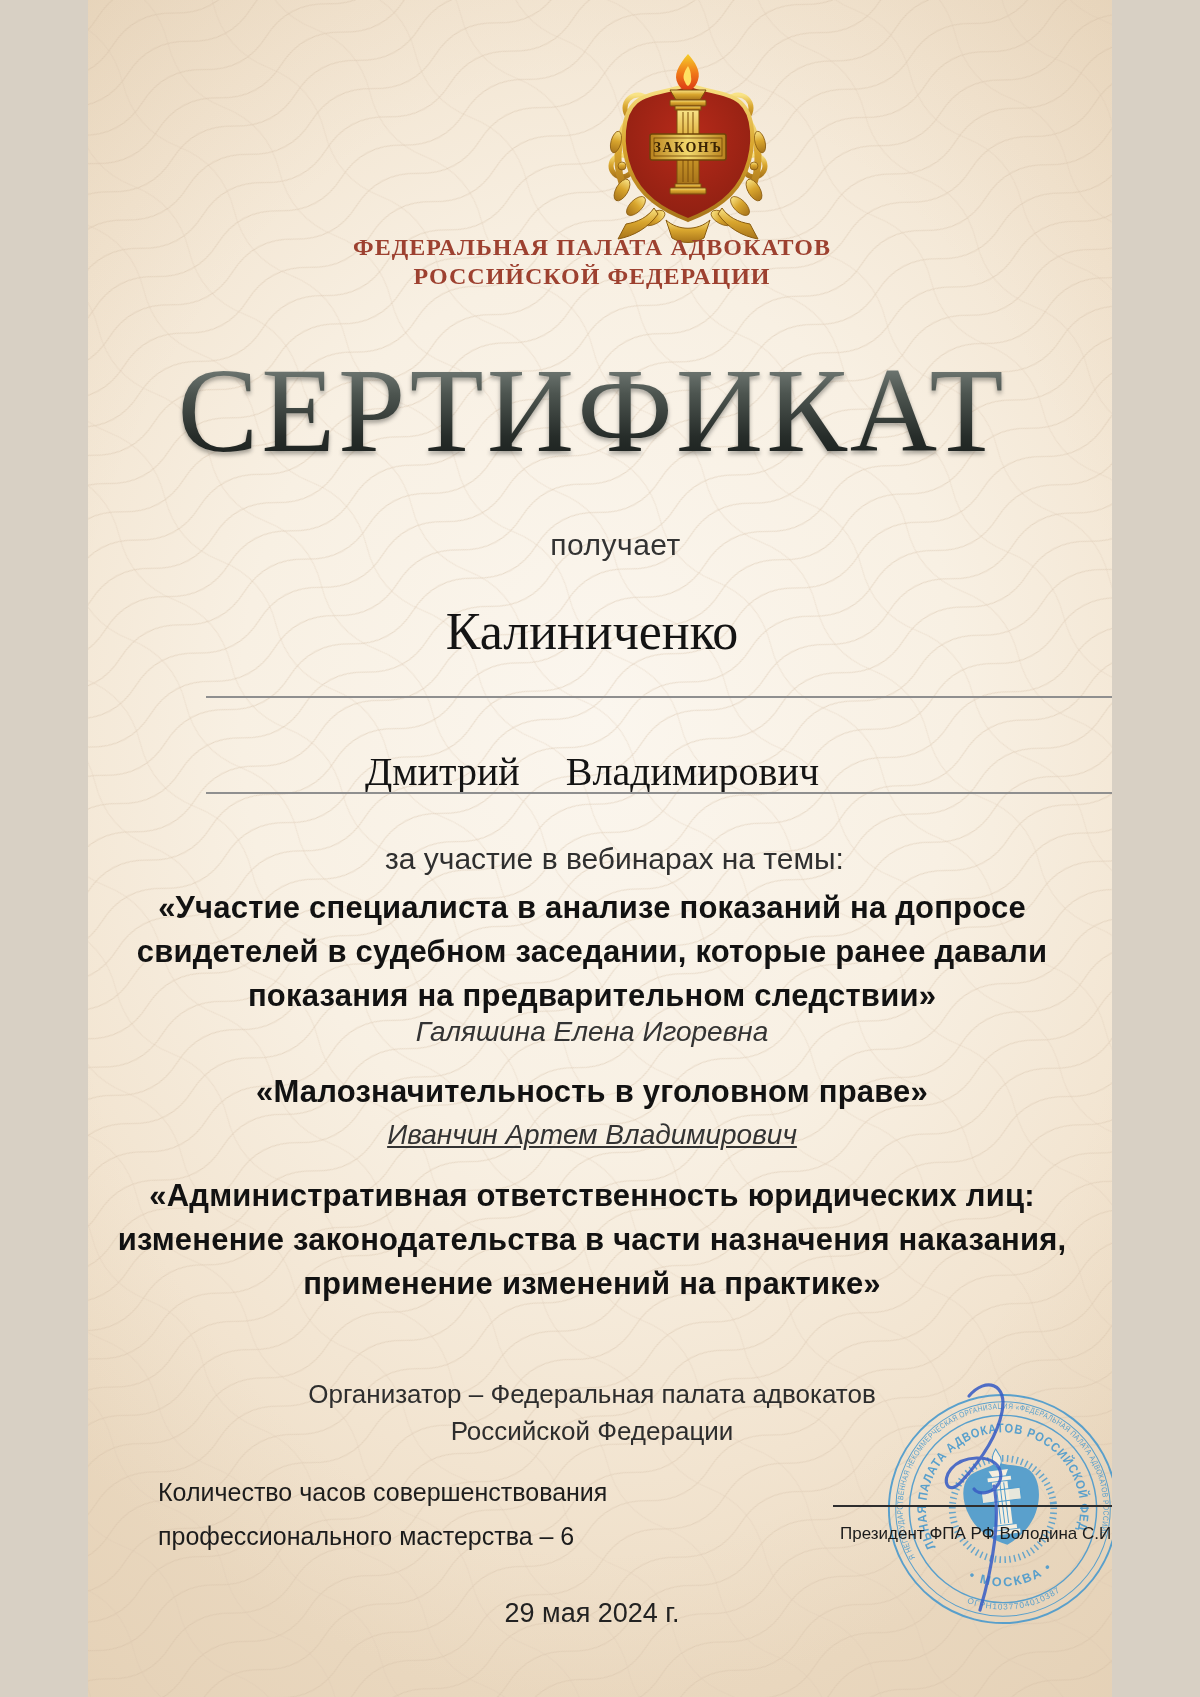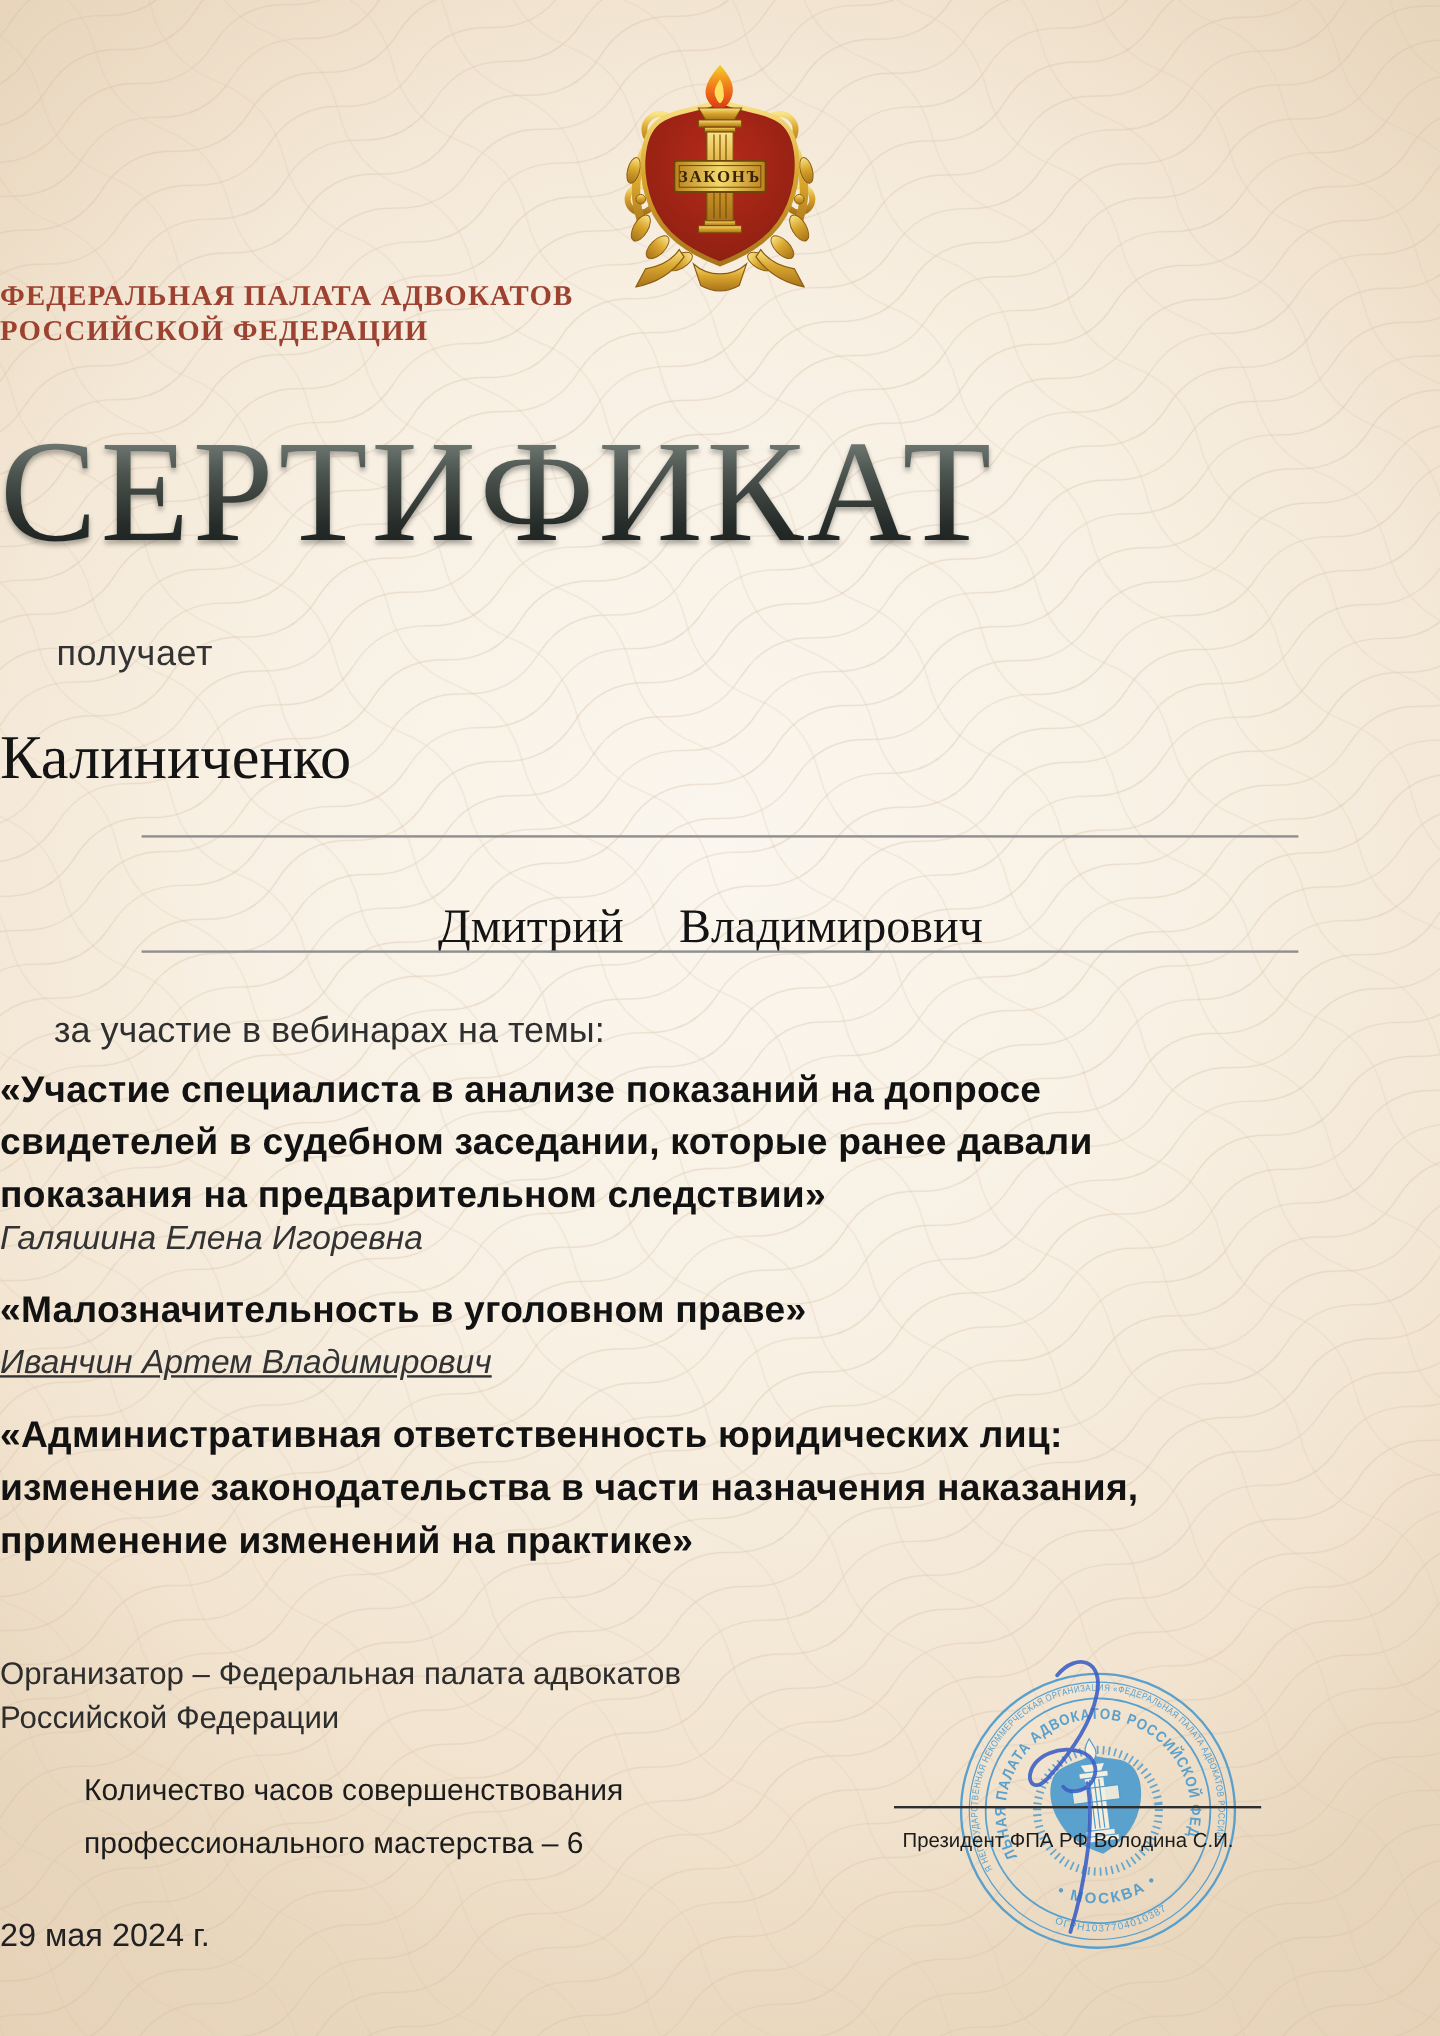--- a/index.html
+++ b/index.html
@@ -1,22 +1,22 @@
 <!DOCTYPE html>
 <html><head>
 <meta charset="utf-8">
 <style>
   html,body{margin:0;padding:0;background:#d8d0c4;}
-  .page{position:relative;width:1200px;height:1697px;overflow:hidden;margin:0 auto;
+  .page{position:relative;width:1024px;height:1697px;overflow:hidden;margin:0 auto;
     font-family:"Liberation Sans",sans-serif;
     background:radial-gradient(ellipse 78% 58% at 50% 42%, #fbf6ee 0%, #f8f0e3 45%, #f2e4d0 78%, #ecdbc3 100%);}
   .bg-svg{position:absolute;left:0;top:0;z-index:0;}
   .vignette{position:absolute;inset:0;z-index:1;pointer-events:none;
     background:radial-gradient(ellipse 85% 70% at 50% 48%, rgba(0,0,0,0) 62%, rgba(186,152,110,0.16) 100%);}
-  .abs{position:absolute;left:0;right:16px;text-align:left;}
+  .abs{position:absolute;left:0;right:16px;text-align:center;}
   .emblem{position:absolute;left:478px;top:50px;z-index:2;}
   .org-name{top:233px;z-index:2;font-family:"Liberation Serif",serif;font-size:24px;line-height:29px;
     letter-spacing:1px;color:#9d4130;font-weight:600;}
   .cert-title{top:350px;z-index:2;margin:0;font-family:"Liberation Serif",serif;font-weight:400;
     font-size:121px;line-height:121px;letter-spacing:3px;
     background:linear-gradient(180deg,#87908b 0%,#4d5550 36%,#262c29 72%,#171c1a 100%);
     -webkit-background-clip:text;background-clip:text;color:transparent;
     filter:drop-shadow(0 3px 2px rgba(60,60,55,0.45));}
   .receives{top:528px;z-index:2;font-size:30px;color:#333;letter-spacing:0.5px;padding-left:47px;}
   .lastname{top:602px;z-index:2;font-family:"Liberation Serif",serif;font-size:52px;color:#141414;}

